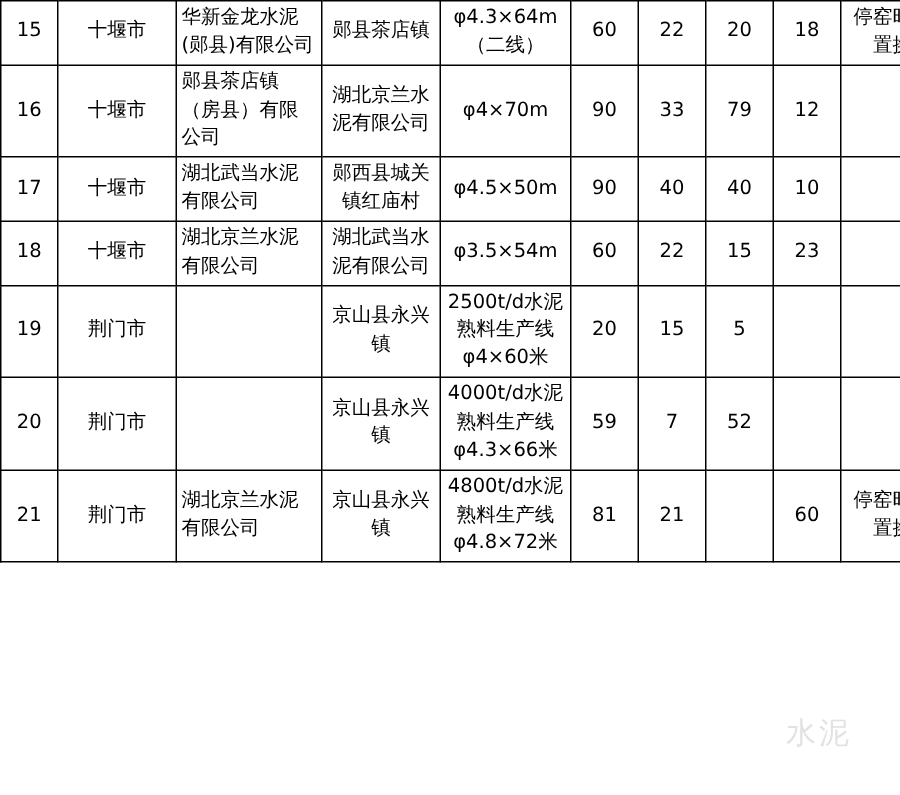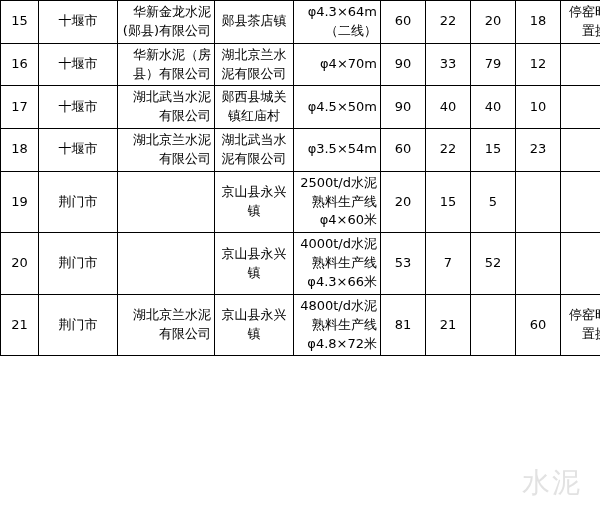--- a/index.html
+++ b/index.html
@@ -31,44 +31,44 @@
   td.c-idx {
     width: 31px;
     text-align: center;
   }
   td.c-city {
     width: 72px;
     text-align: center;
   }
   td.c-company {
     width: 90px;
-    text-align: right;
+    text-align: left;
   }
   td.c-location {
     width: 72px;
     text-align: center;
   }
   td.c-spec {
     width: 80px;
-    text-align: right;
+    text-align: center;
   }
   td.c-n1, td.c-n2, td.c-n3, td.c-n4 {
     width: 38px;
     text-align: center;
   }
   td.c-note {
     width: 62px;
     text-align: center;
     font-size: 12px;
   }
   .watermark {
     position: absolute;
-    right: 18px;
+    right: 32px;
     bottom: 28px;
-    font-size: 28px;
+    font-size: 20px;
     color: rgba(190,190,190,0.45);
     letter-spacing: 2px;
     pointer-events: none;
     font-family: "DejaVu Sans", sans-serif;
   }
 </style>
 </head>
 <body>
 
 <table class="data-table">
@@ -83,21 +83,21 @@
       <td class="c-n1">60</td>
       <td class="c-n2">22</td>
       <td class="c-n3">20</td>
       <td class="c-n4">18</td>
       <td class="c-note">停窑时间置换</td>
     </tr>
 
     <tr>
       <td class="c-idx">16</td>
       <td class="c-city">十堰市</td>
-      <td class="c-company">华新水泥（房县）有限公司</td>
+      <td class="c-company">郧县茶店镇（房县）有限公司</td>
       <td class="c-location">湖北京兰水泥有限公司</td>
       <td class="c-spec">φ4×70m</td>
       <td class="c-n1">90</td>
       <td class="c-n2">33</td>
       <td class="c-n3">79</td>
       <td class="c-n4">12</td>
       <td class="c-note"></td>
     </tr>
 
     <tr>
@@ -138,21 +138,21 @@
       <td class="c-n4"></td>
       <td class="c-note"></td>
     </tr>
 
     <tr>
       <td class="c-idx">20</td>
       <td class="c-city">荆门市</td>
       <td class="c-company"></td>
       <td class="c-location">京山县永兴镇</td>
       <td class="c-spec">4000t/d水泥熟料生产线 φ4.3×66米</td>
-      <td class="c-n1">53</td>
+      <td class="c-n1">59</td>
       <td class="c-n2">7</td>
       <td class="c-n3">52</td>
       <td class="c-n4"></td>
       <td class="c-note"></td>
     </tr>
 
     <tr>
       <td class="c-idx">21</td>
       <td class="c-city">荆门市</td>
       <td class="c-company">湖北京兰水泥有限公司</td>

